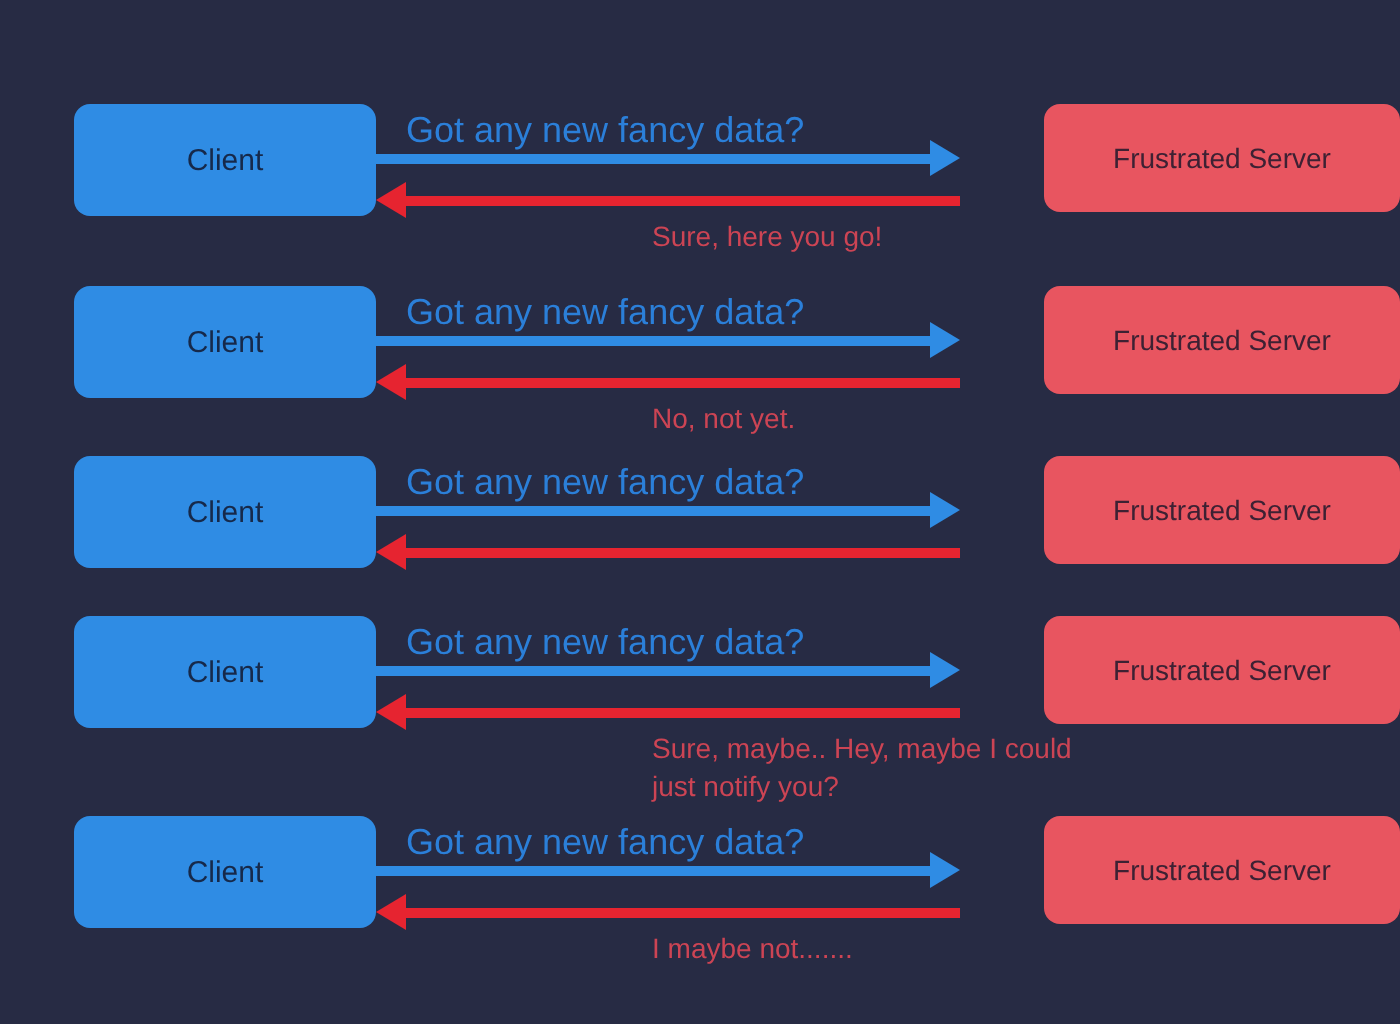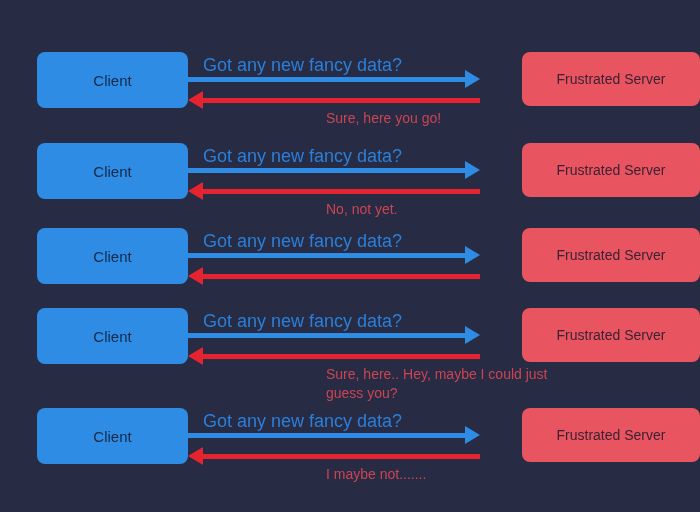--- a/index.html
+++ b/index.html
@@ -158,21 +158,21 @@
       <span>Client</span>
     </div>
     <div class="server-box">
       <span>Frustrated Server</span>
     </div>
     <div class="request-label">Got any new fancy data?</div>
     <div class="arrow-line request-line"></div>
     <div class="arrow-head request-head"></div>
     <div class="arrow-line response-line"></div>
     <div class="arrow-head response-head"></div>
-    <div class="response-label">Sure, here.. Hey, maybe I could just guess you?</div>
+    <div class="response-label">Sure, maybe.. Hey, maybe I could just notify you?</div>
   </div>
 
   <div class="row" style="top:408px">
     <div class="client-box">
       <span>Client</span>
     </div>
     <div class="server-box">
       <span>Frustrated Server</span>
     </div>
     <div class="request-label">Got any new fancy data?</div>

